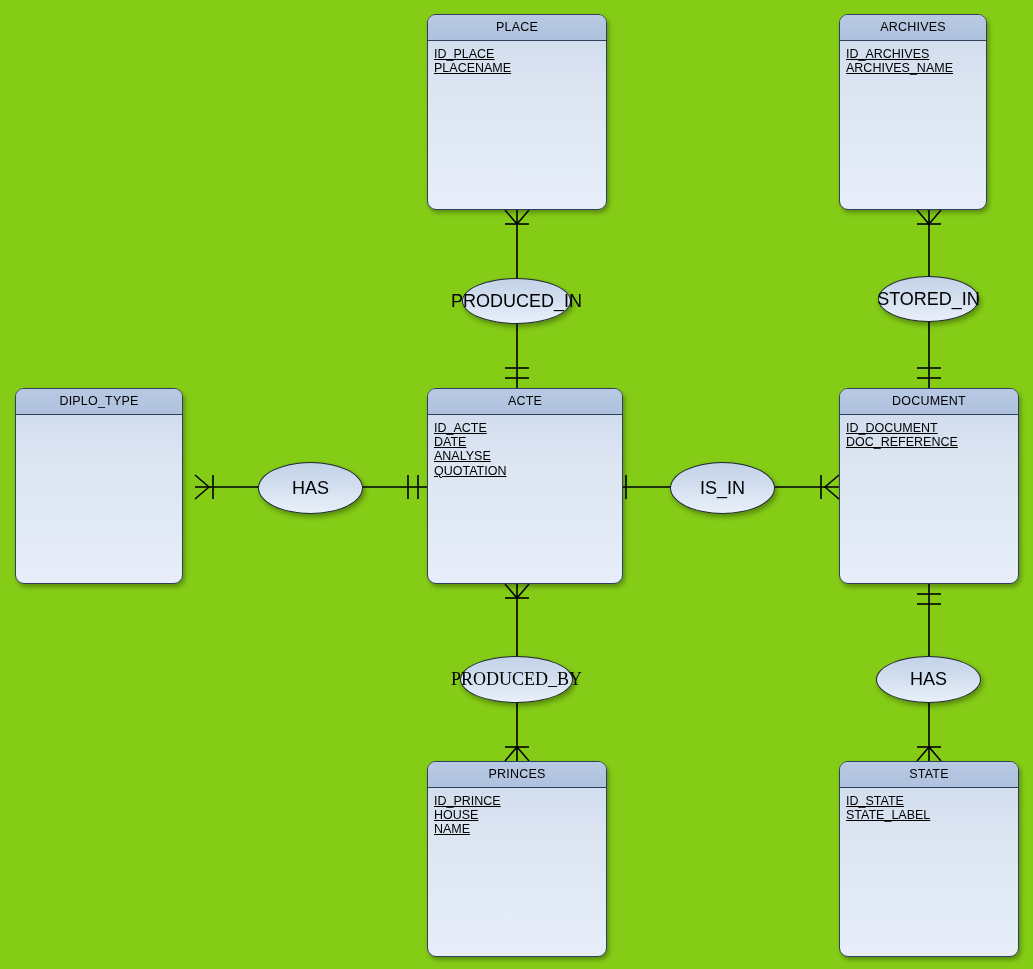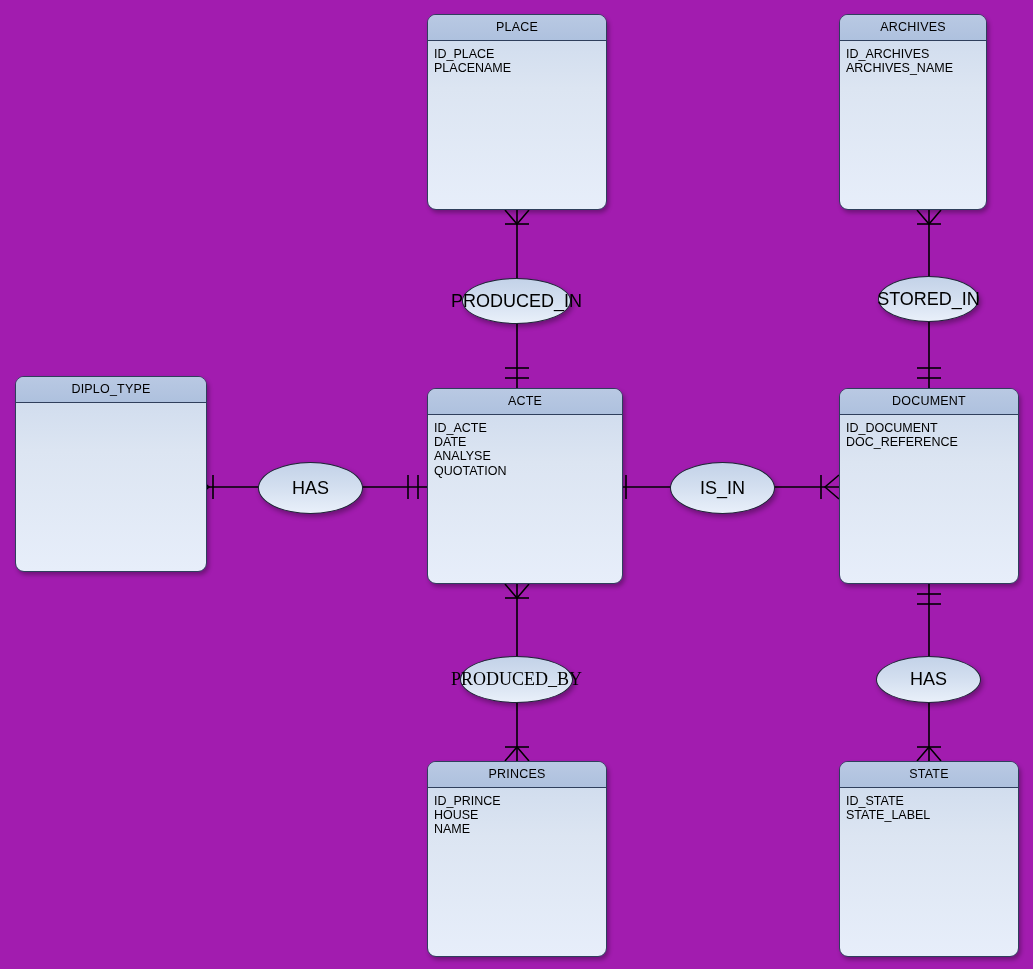--- a/index.html
+++ b/index.html
@@ -9,21 +9,21 @@
     background: #ffffff;
   }
   body {
     font-family: "Liberation Sans", sans-serif;
     -webkit-font-smoothing: antialiased;
   }
   #canvas {
     position: relative;
     width: 1033px;
     height: 969px;
-    background: #a21caf;
+    background: #84cc16;
     overflow: hidden;
   }
   #edge-layer {
     position: absolute;
     left: 0;
     top: 0;
     width: 1033px;
     height: 969px;
     pointer-events: none;
   }
@@ -46,20 +46,21 @@
     color: #000000;
     background: linear-gradient(to bottom, #b9c9e3 0%, #aec1de 100%);
     border-bottom: 1px solid #2f3f5c;
     letter-spacing: .2px;
   }
   .entity-attrs {
     padding: 6px 8px 0 6px;
     font-size: 12.5px;
     color: #000000;
     line-height: 14.2px;
+    text-decoration: underline;
   }
   .entity-attrs div {
     white-space: nowrap;
   }
   
   .rel {
     position: absolute;
     box-sizing: border-box;
     border: 1.4px solid #1d2635;
     border-radius: 50%;
@@ -143,21 +144,21 @@
   </div>
 
   <div class="entity" style="left:839px; top:14px; width:148px; height:196px;">
     <div class="entity-header">ARCHIVES</div>
     <div class="entity-attrs">
       <div>ID_ARCHIVES</div>
       <div>ARCHIVES_NAME</div>
     </div>
   </div>
 
-  <div class="entity" style="left:15px; top:376px; width:192px; height:196px;">
+  <div class="entity" style="left:15px; top:388px; width:168px; height:196px;">
     <div class="entity-header">DIPLO_TYPE</div>
   </div>
 
   <div class="entity" style="left:427px; top:388px; width:196px; height:196px;">
     <div class="entity-header">ACTE</div>
     <div class="entity-attrs">
       <div>ID_ACTE</div>
       <div>DATE</div>
       <div>ANALYSE</div>
       <div>QUOTATION</div>

